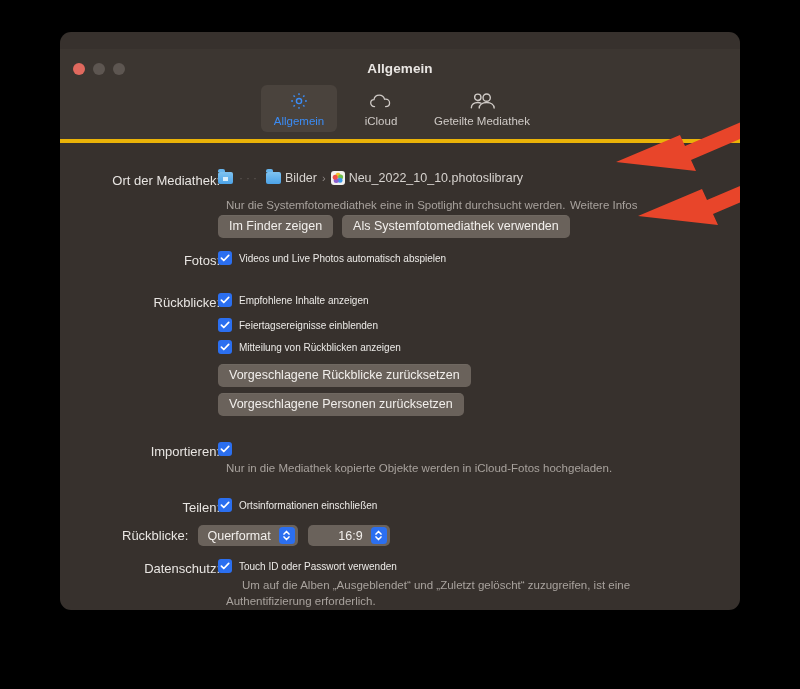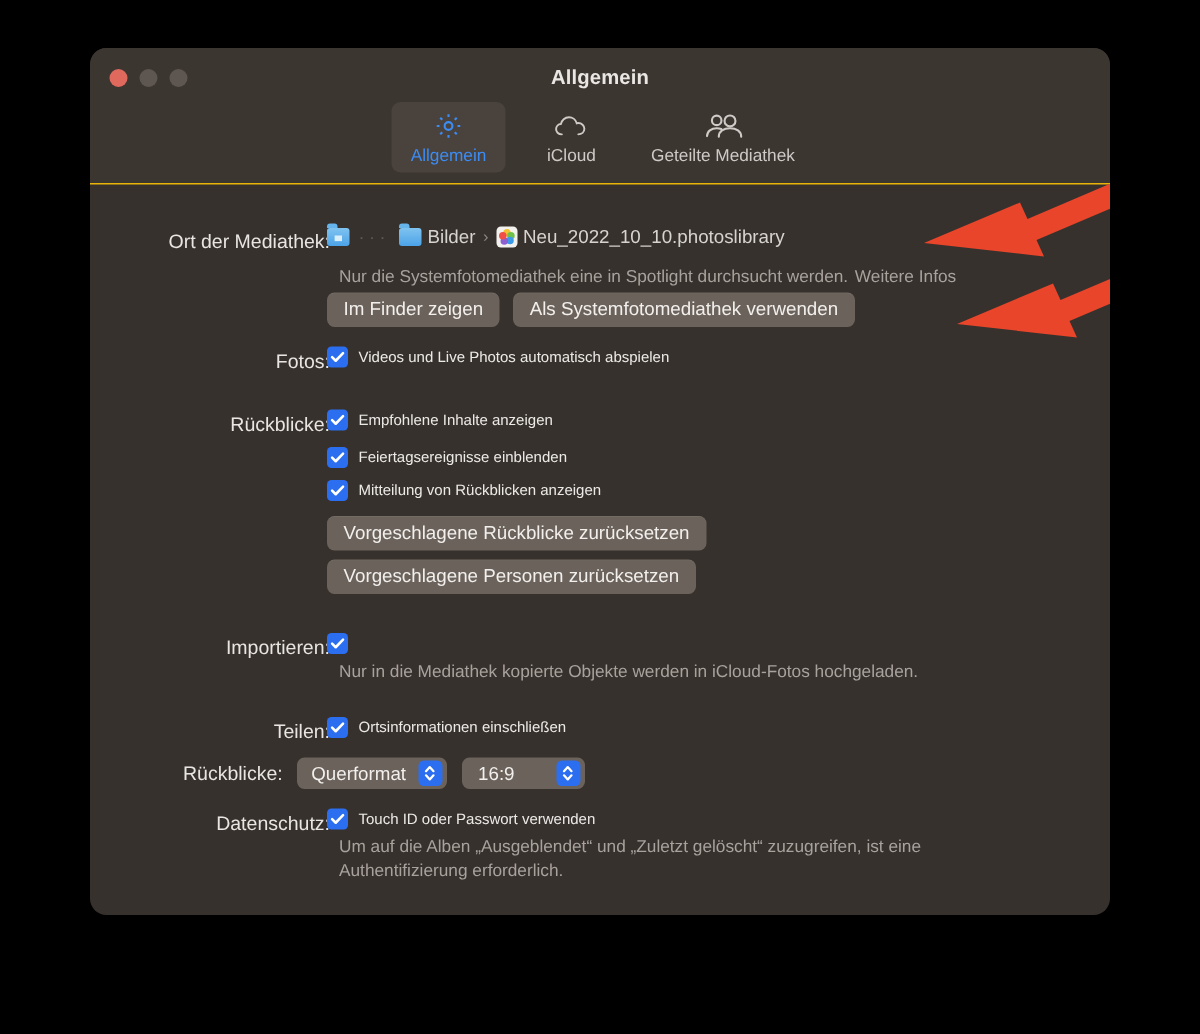--- a/index.html
+++ b/index.html
@@ -27,21 +27,22 @@
     border-radius: 11px;
     box-shadow: 0 10px 34px rgba(0,0,0,0.75);
     overflow: hidden;
   }
 
   
   #titlebar {
     position: relative;
     height: 90px;
     background: #3c3631;
-    border-bottom: 1px solid #eab308;
+    border-bottom: 4px solid #eab308;
+    margin-top: 17px;
   }
   .traffic {
     position: absolute;
     top: 14px;
     left: 13px;
     display: flex;
     gap: 8px;
   }
   .light {
     width: 12px;
@@ -240,20 +241,21 @@
   .popup {
     display: inline-flex;
     align-items: center;
     background: #6a625b;
     border-radius: 5px;
     height: 21px;
     padding-left: 9px;
     padding-right: 3px;
     gap: 8px;
     cursor: default;
+    text-align: right;
   }
   .popup .pvalue {
     font-size: 12.5px;
     color: #f2efec;
     white-space: nowrap;
   }
   .popup .parrows {
     width: 16px; height: 17px;
     border-radius: 3.5px;
     background: #2b6ff0;
@@ -462,21 +464,21 @@
     <div class="lbl" style="top:418px;">Datenschutz:</div>
     <div class="fieldcol" style="top:416px;">
       <div class="cbrow">
         <span class="cb">
           <svg width="10" height="10" viewBox="0 0 10 10" fill="none" stroke="#ffffff" stroke-width="1.7" stroke-linecap="round" stroke-linejoin="round">
               <path d="M1.4 5.1L3.8 7.5L8.7 2.4"></path>
             </svg>
         </span>
         <span class="cbtxt">Touch ID oder Passwort verwenden</span>
       </div>
-      <div class="hint" style="margin-top:5px; margin-left:8px;">Um auf die Alben „Ausgeblendet“ und „Zuletzt gelöscht“ zuzugreifen, ist eine</div>
+      <div class="hint" style="margin-top:5px; margin-left:24px;">Um auf die Alben „Ausgeblendet“ und „Zuletzt gelöscht“ zuzugreifen, ist eine</div>
       <div class="hint" style="margin-left:8px;">Authentifizierung erforderlich.</div>
     </div>
 
   </div>
 
   <svg id="arrows" viewBox="0 0 680 578">
     <g fill="#e8452a">
       <polygon points="556,130 620,103 625,114 700,82 706,96 631,128 636,139"></polygon>
     </g>
     <g fill="#e8452a">

